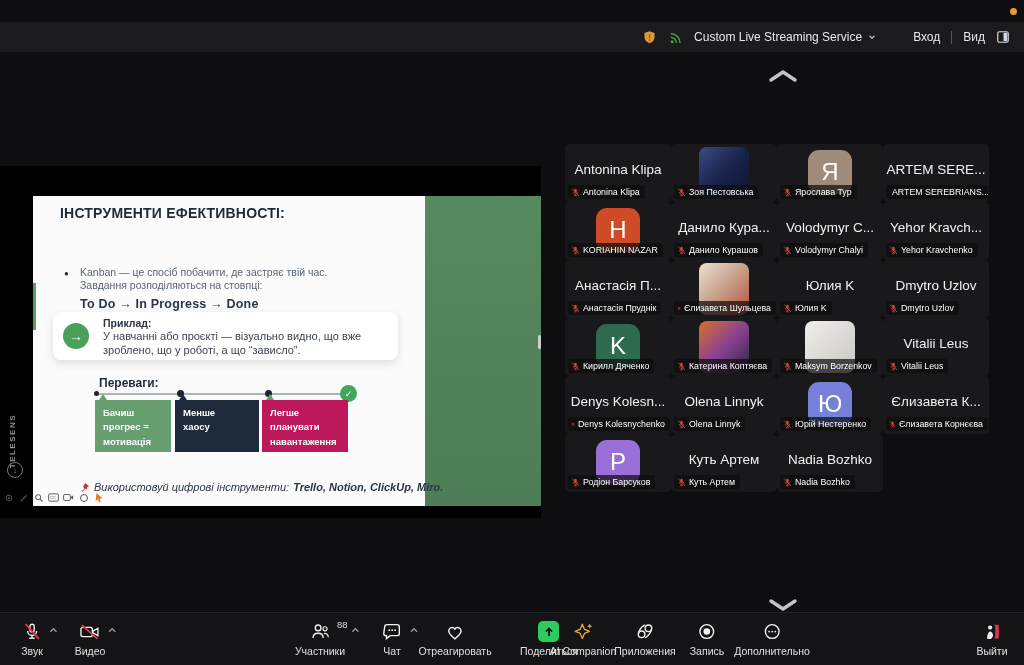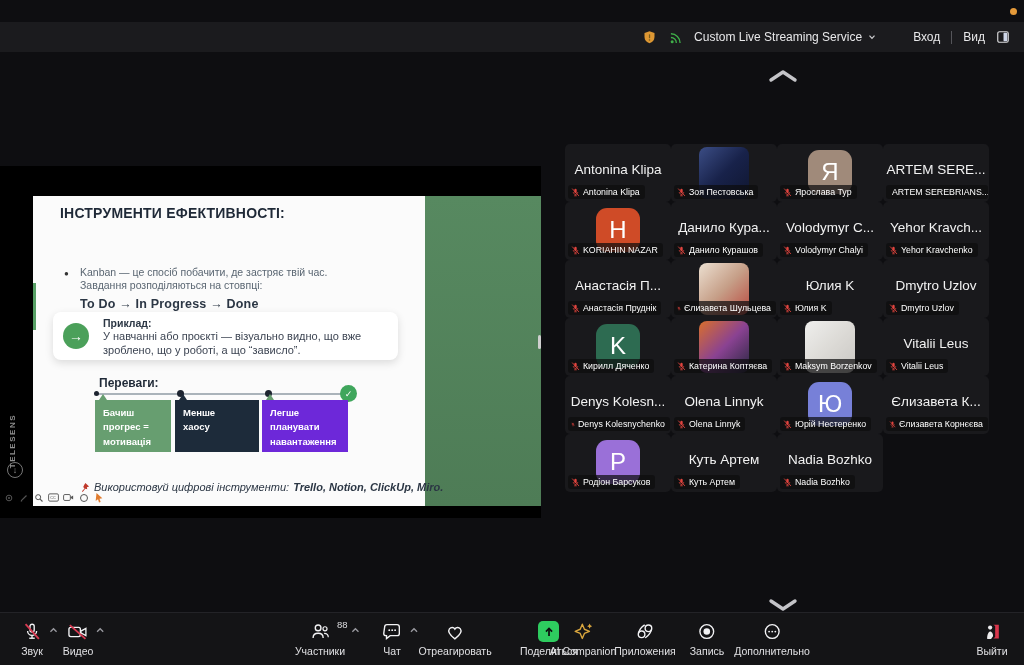--- a/index.html
+++ b/index.html
@@ -47,21 +47,21 @@
   .timeline{position:absolute;left:64px;top:197px;width:256px;height:2px;background:#aab3ba;}
   .tdot{position:absolute;top:194px;width:7px;height:7px;border-radius:50%;background:#1d2430;}
   .tdot.start{width:5px;height:5px;top:195px;left:61px;}
   .tdot.d1{left:144px;} .tdot.d2{left:232px;}
   .tcheck{position:absolute;left:307px;top:189px;width:17px;height:17px;border-radius:50%;background:#3fa65c;
     color:#fff;font-size:9px;font-weight:bold;display:flex;align-items:center;justify-content:center;}
   .bbox{position:absolute;top:204px;height:52px;color:#fff;font-size:9.5px;font-weight:bold;
     line-height:1.5;padding:6px 8px;white-space:pre-line;}
   .bbox.b1{left:62px;width:76px;background:#679e70;}
   .bbox.b2{left:142px;width:84px;background:#1d2b3a;}
-  .bbox.b3{left:229px;width:86px;background:#6d28d9;}
+  .bbox.b3{left:229px;width:86px;background:#be185d;}
   .notch{position:absolute;top:198px;width:0;height:0;border-left:4px solid transparent;border-right:4px solid transparent;}
   .notch.n1{left:66px;border-bottom:6px solid #679e70;}
   .notch.n2{left:146px;border-bottom:6px solid #1d2b3a;}
   .notch.n3{left:233px;border-bottom:6px solid #679e70;}
   .slide-footer{position:absolute;left:46px;top:285px;display:flex;align-items:center;gap:4px;
     font-size:11px;font-style:italic;color:#2b3644;}
   .slide-footer .tools{font-weight:bold;}
   .stage-scrollbar{position:absolute;left:538px;top:335px;width:3px;height:14px;background:#cfcfcf;border-radius:2px;z-index:4;}
 
   
@@ -79,21 +79,21 @@
 
   
   .toolbar{position:absolute;left:0;bottom:0;width:100%;height:53px;background:#141416;border-top:1px solid #232327;}
   .tb-item{position:absolute;top:7px;transform:translateX(-50%);display:flex;flex-direction:column;
     align-items:center;cursor:pointer;background:none;border:none;padding:0;}
   .tb-icon{position:relative;height:23px;display:flex;align-items:center;justify-content:center;}
   .tb-label{margin-top:2px;font-size:10.5px;color:#e0e0e3;white-space:nowrap;}
   .tb-chev{position:absolute;top:2px;right:-15px;}
   .tb-badge{position:absolute;top:-1px;right:-16px;color:#dcdcdf;font-size:9.5px;}
   .share-sq{width:21px;height:21px;border-radius:5px;background:#2ecc5f;display:flex;align-items:center;justify-content:center;}
-  .i-audio{left:22px;margin-left:10px;} .i-video{left:78px;} .i-part{left:320px;} .i-chat{left:392px;}
+  .i-audio{left:22px;margin-left:10px;} .i-video{left:90px;} .i-part{left:320px;} .i-chat{left:392px;}
   .i-react{left:455px;} .i-share{left:521px;margin-left:28px;} .i-ai{left:583px;} .i-apps{left:645px;}
   .i-rec{left:707px;} .i-more{left:772px;} .i-leave{left:992px;}
 </style>
 </head>
 <body>
 
 <div id="app">
 
   <div class="topbar">
     <svg width="15" height="15" viewBox="0 0 18 18">

